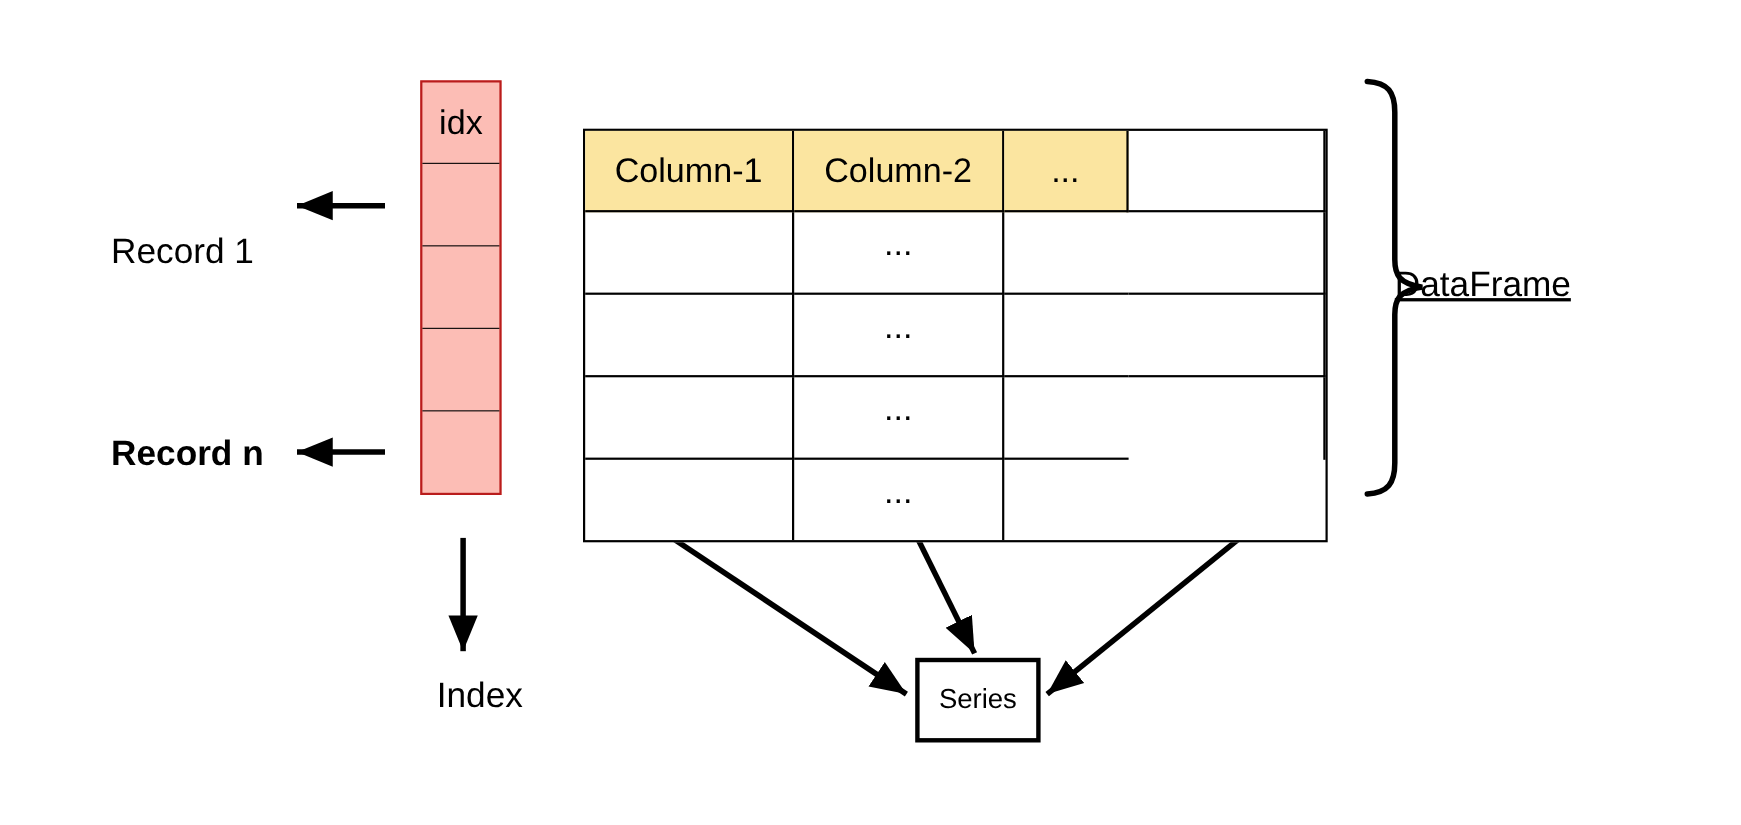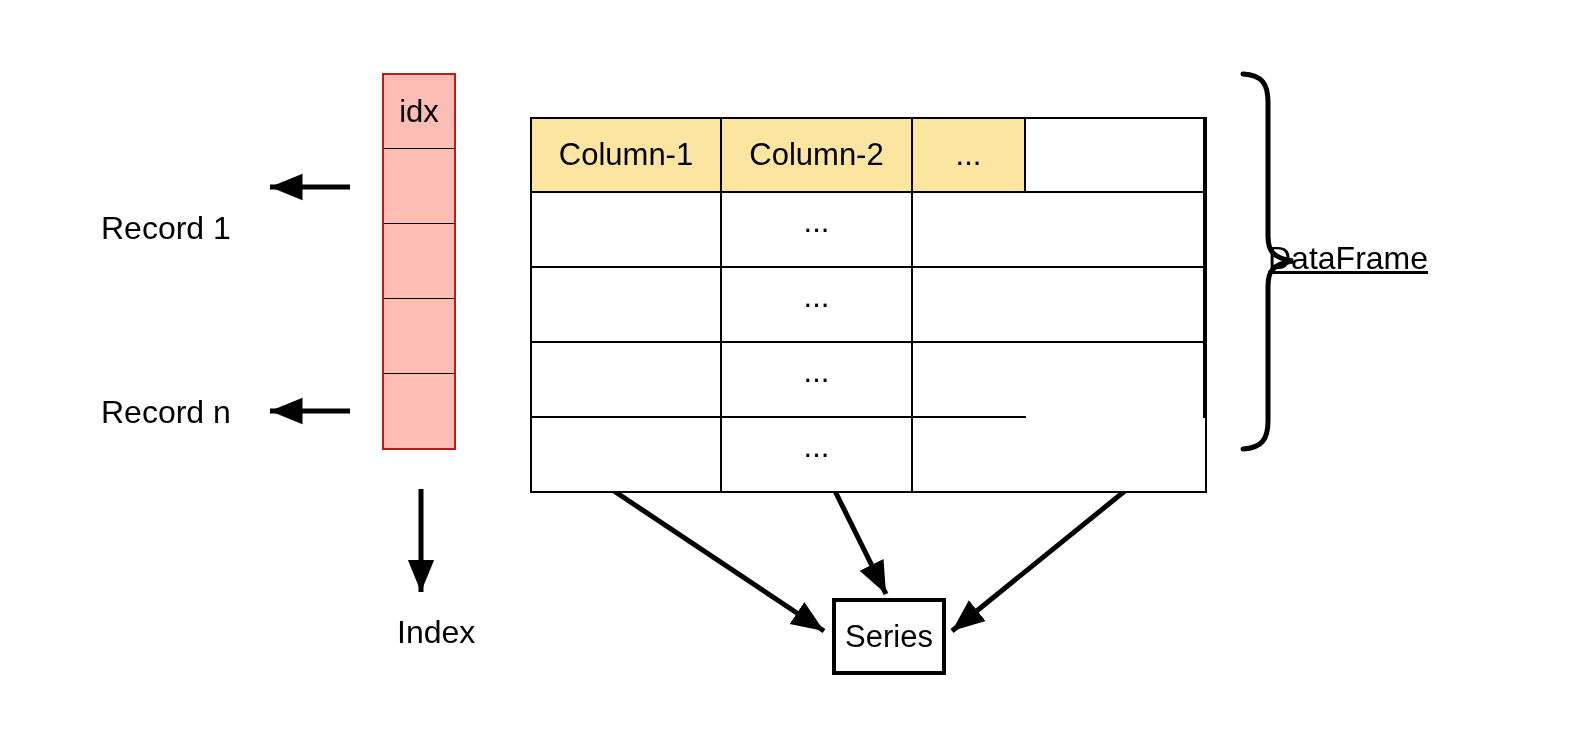--- a/index.html
+++ b/index.html
@@ -85,21 +85,21 @@
     left: 832px;
     top: 598px;
     width: 114px;
     height: 77px;
     box-sizing: border-box;
     border: 4px solid #000;
     background: #ffffff;
     display: flex;
     align-items: center;
     justify-content: center;
-    font-size: 31px;
+    font-size: 25px;
   }
 </style>
 </head>
 <body>
 
 <div class="canvas">
 
   <svg class="overlay" viewBox="0 0 1583 750">
     <defs>
       <marker id="ah" viewBox="0 0 10 10" refX="10" refY="5" markerWidth="6.5" markerHeight="6.5" orient="auto-start-reverse">
@@ -109,21 +109,21 @@
     <line x1="350" y1="187" x2="270" y2="187" stroke="#000" stroke-width="5" marker-end="url(#ah)"></line>
     <line x1="350" y1="411" x2="270" y2="411" stroke="#000" stroke-width="5" marker-end="url(#ah)"></line>
     <line x1="421" y1="489" x2="421" y2="592" stroke="#000" stroke-width="5" marker-end="url(#ah)"></line>
     <line x1="608" y1="487" x2="824" y2="631" stroke="#000" stroke-width="5" marker-end="url(#ah)"></line>
     <line x1="833" y1="487" x2="886" y2="594" stroke="#000" stroke-width="5" marker-end="url(#ah)"></line>
     <line x1="1131" y1="486" x2="952" y2="631" stroke="#000" stroke-width="5" marker-end="url(#ah)"></line>
     <path d="M 1243 74 C 1262 75 1268 84 1268 102 L 1268 236 C 1268 250 1272 258 1293 261 C 1272 264 1268 272 1268 286 L 1268 421 C 1268 439 1262 448 1243 449" fill="none" stroke="#000" stroke-width="5" stroke-linecap="round"></path>
   </svg>
 
   <div class="diagram-label" style="left:101px; top:169px;margin-top:40px;">Record 1</div>
-  <div class="diagram-label" style="left:101px; top:393px;">Record n</div>
+  <div class="diagram-label" style="left:101px; top:393px;font-weight:bold;">Record n</div>
 
   <div class="idx-table">
     <div class="idx-cell">idx</div>
     <div class="idx-cell"></div>
     <div class="idx-cell"></div>
     <div class="idx-cell"></div>
     <div class="idx-cell"></div>
   </div>
 
   <div class="main-table">

